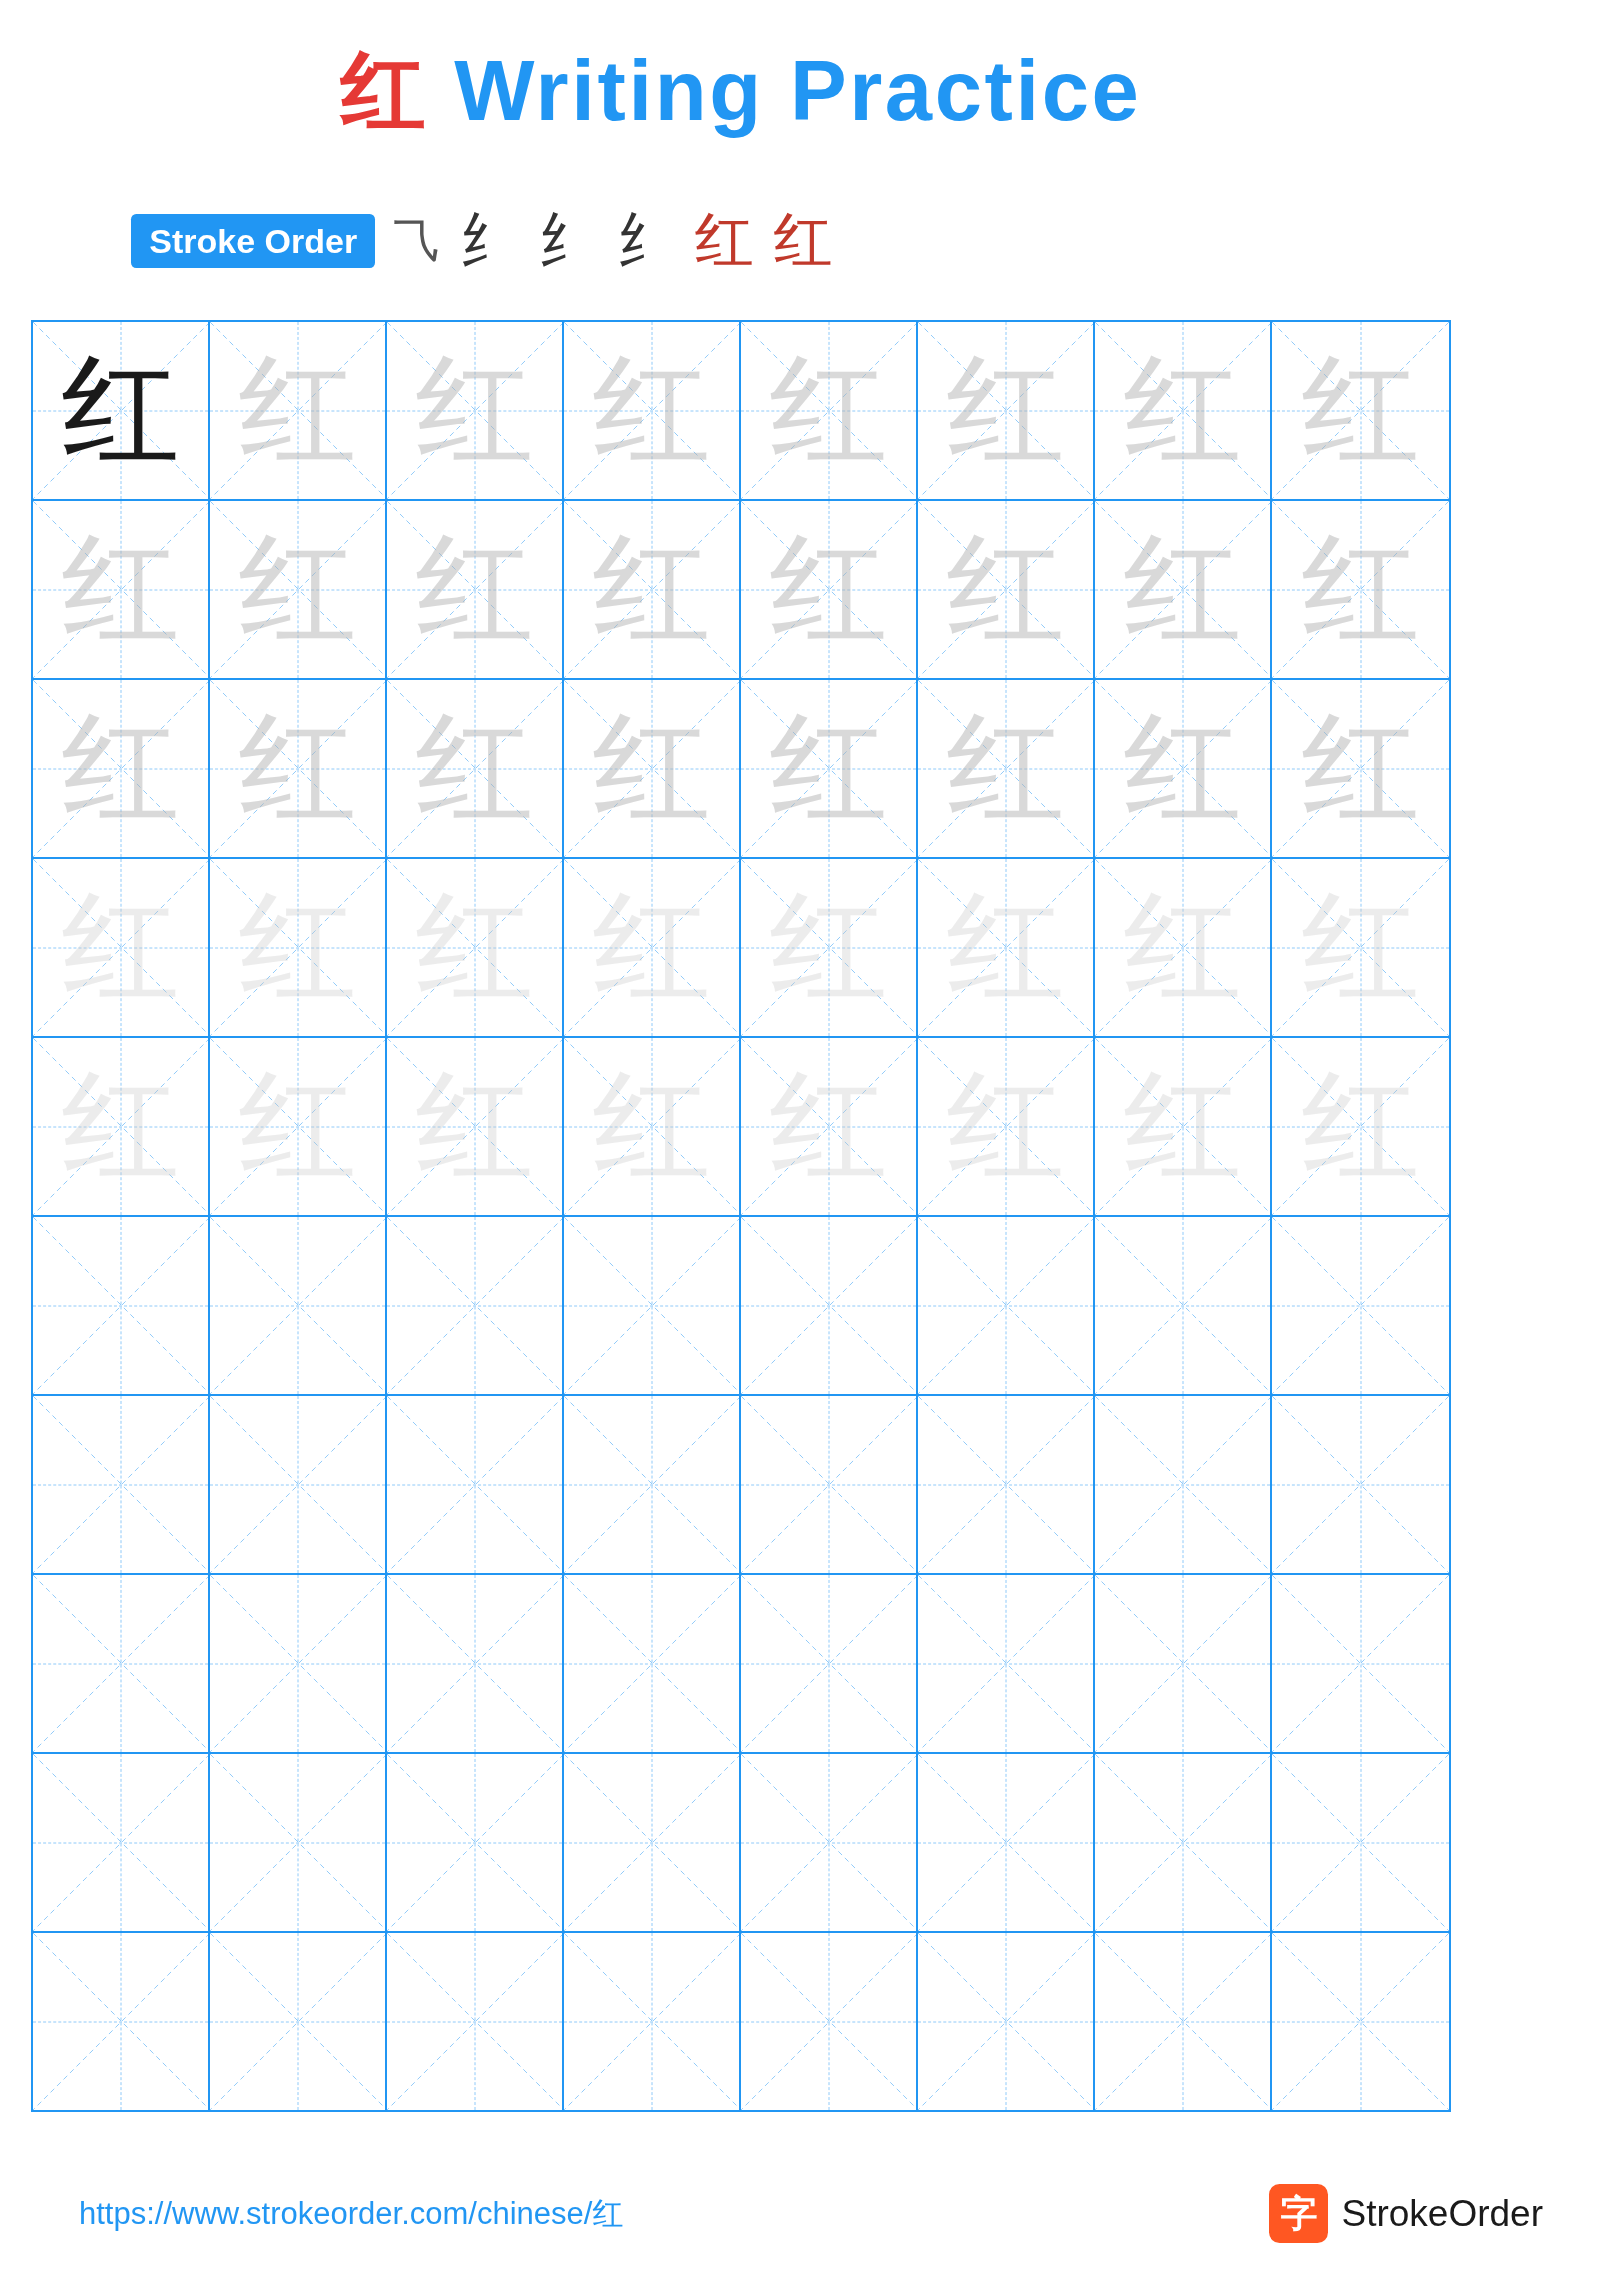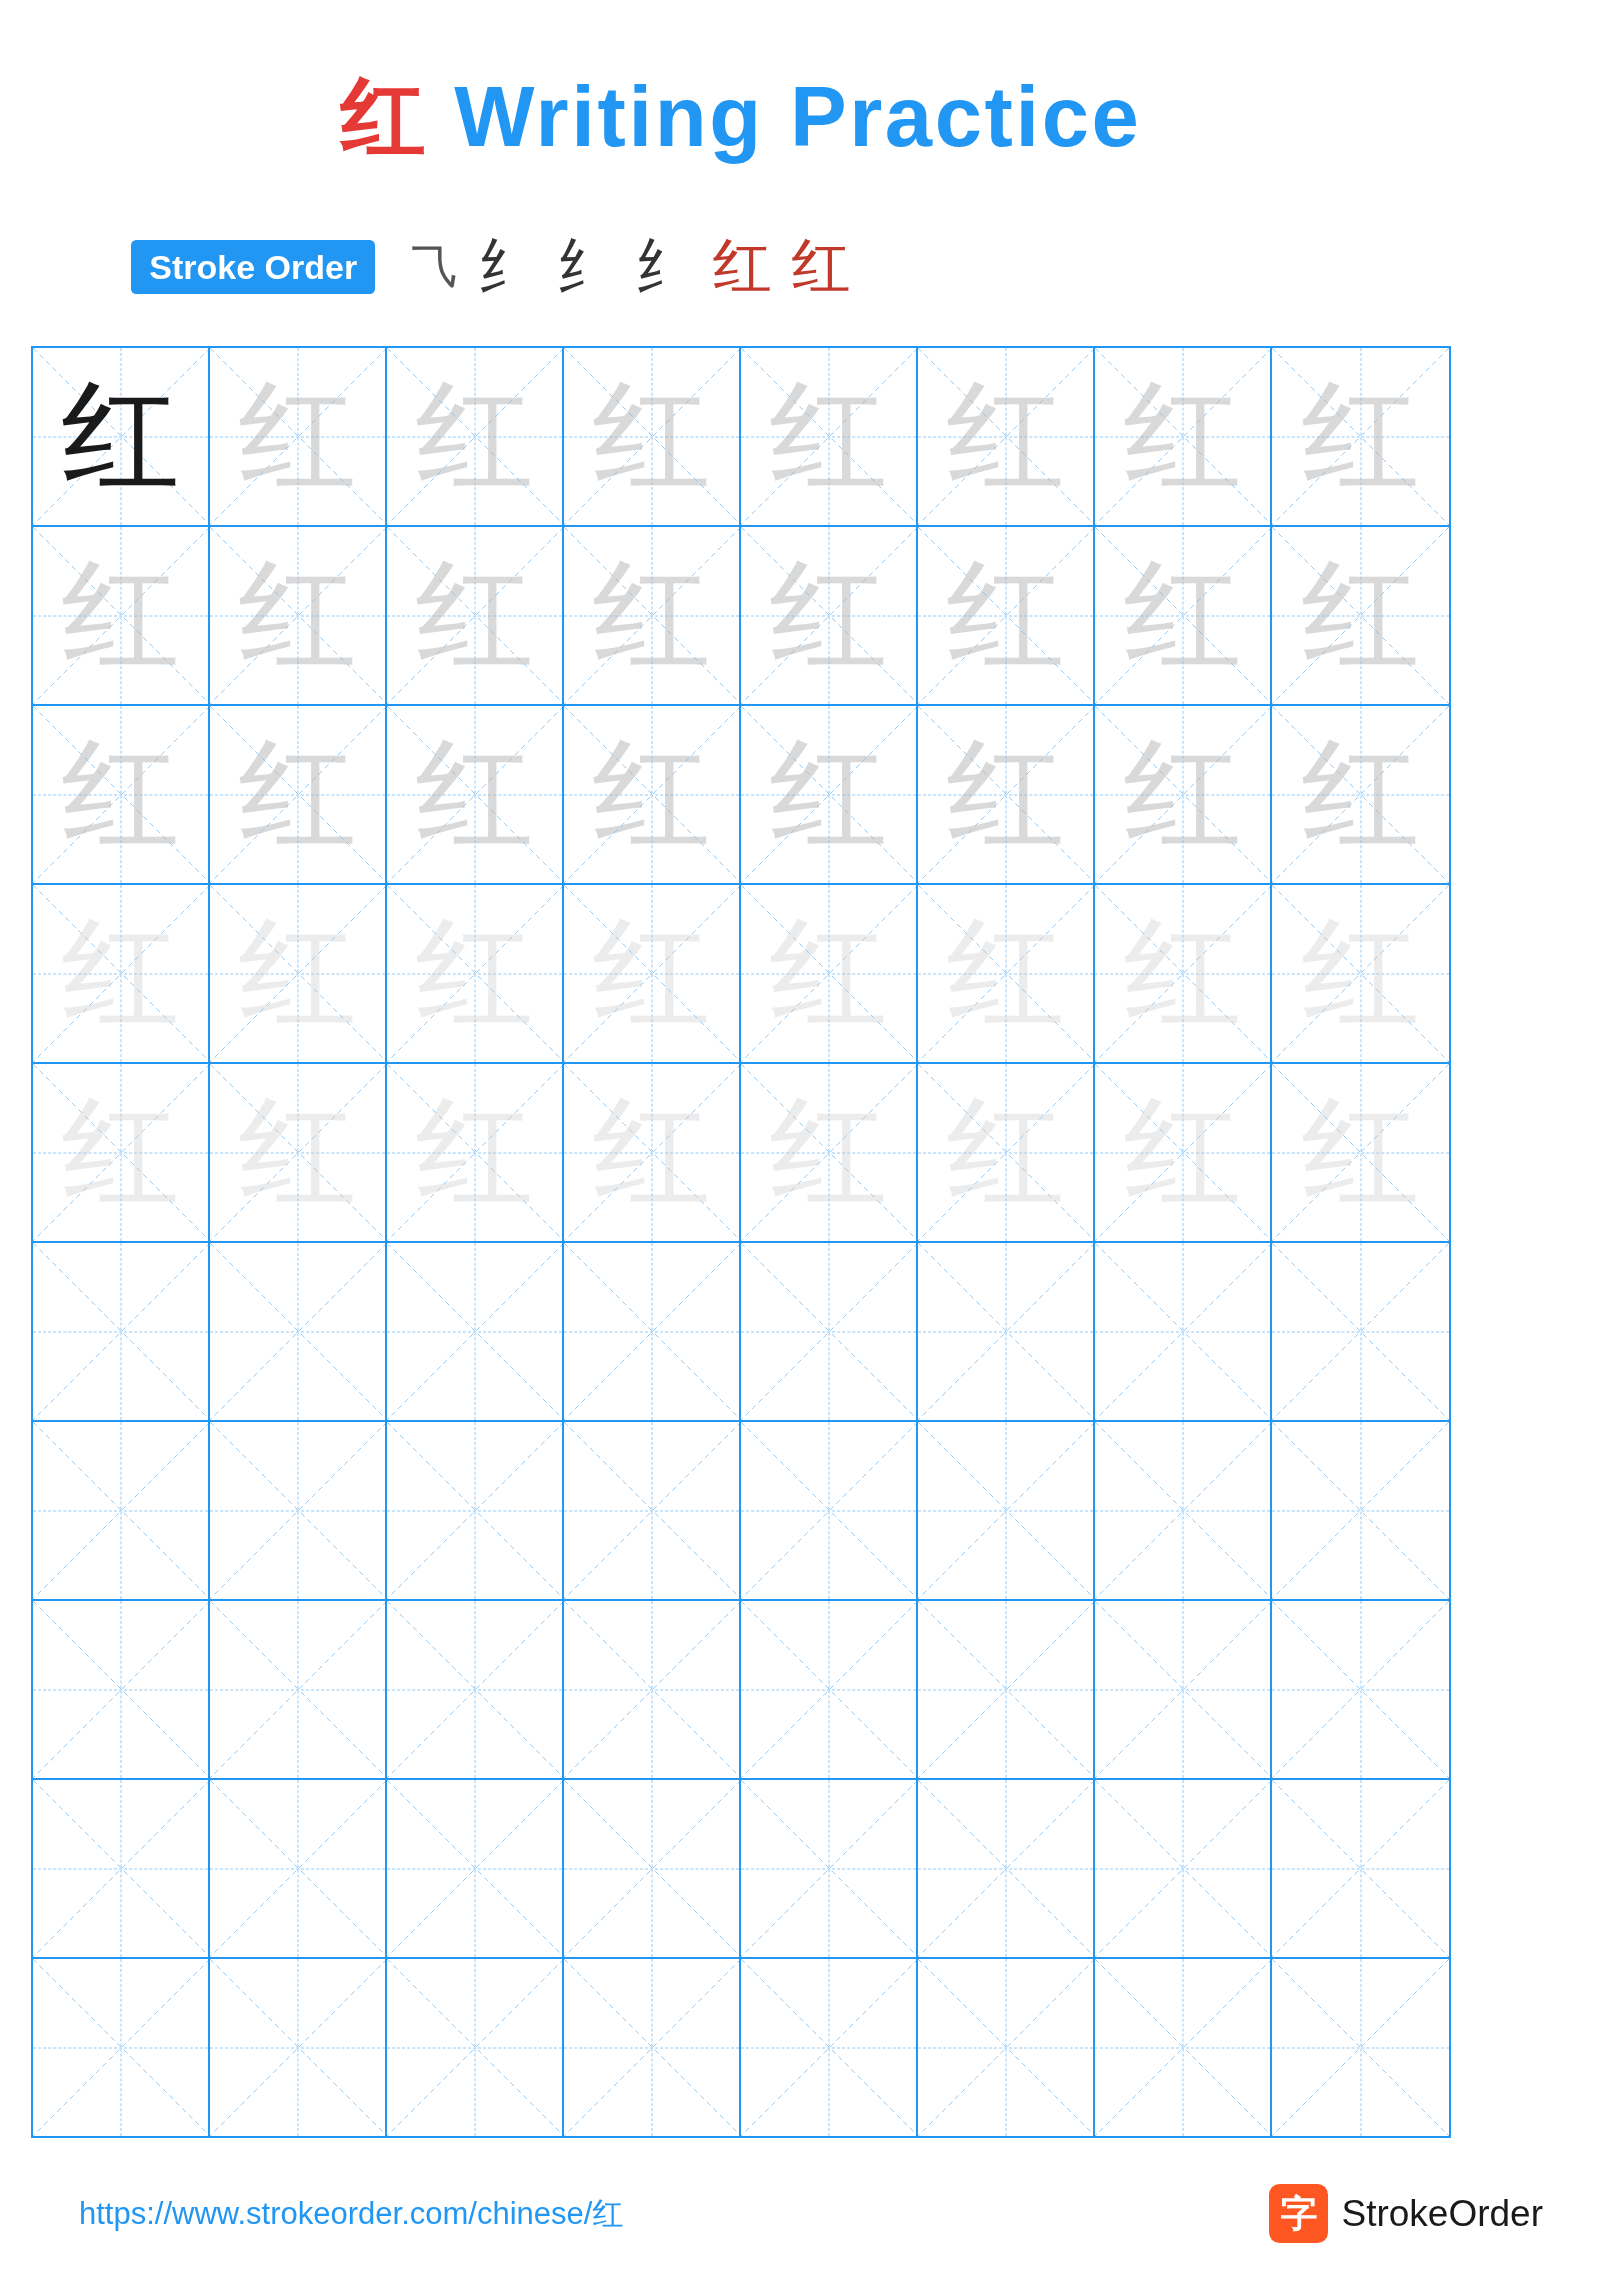--- a/index.html
+++ b/index.html
@@ -8,39 +8,39 @@
       width: 1622px;
       min-height: 2295px;
       background: #ffffff;
       font-family: Arial, sans-serif;
       position: relative;
     }
 
     .page {
       width: 1482px;
       min-height: 2295px;
-      padding: 60px 79px;
+      padding: 34px 79px;
       display: flex;
       flex-direction: column;
       align-items: center;
     }
 
     .title {
       font-size: 85px;
       font-weight: bold;
       color: #2196F3;
       margin-bottom: 52px;
       text-align: center;
       letter-spacing: 2.6px;
     }
 
     .stroke-order-row {
       display: flex;
       align-items: center;
-      gap: 36px;
+      gap: 18px;
       margin-bottom: 39px;
       align-self: flex-start;
       margin-left: 52px;
     }
 
     .stroke-order-badge {
       background: #2196F3;
       color: white;
       font-size: 34px;
       font-weight: bold;

